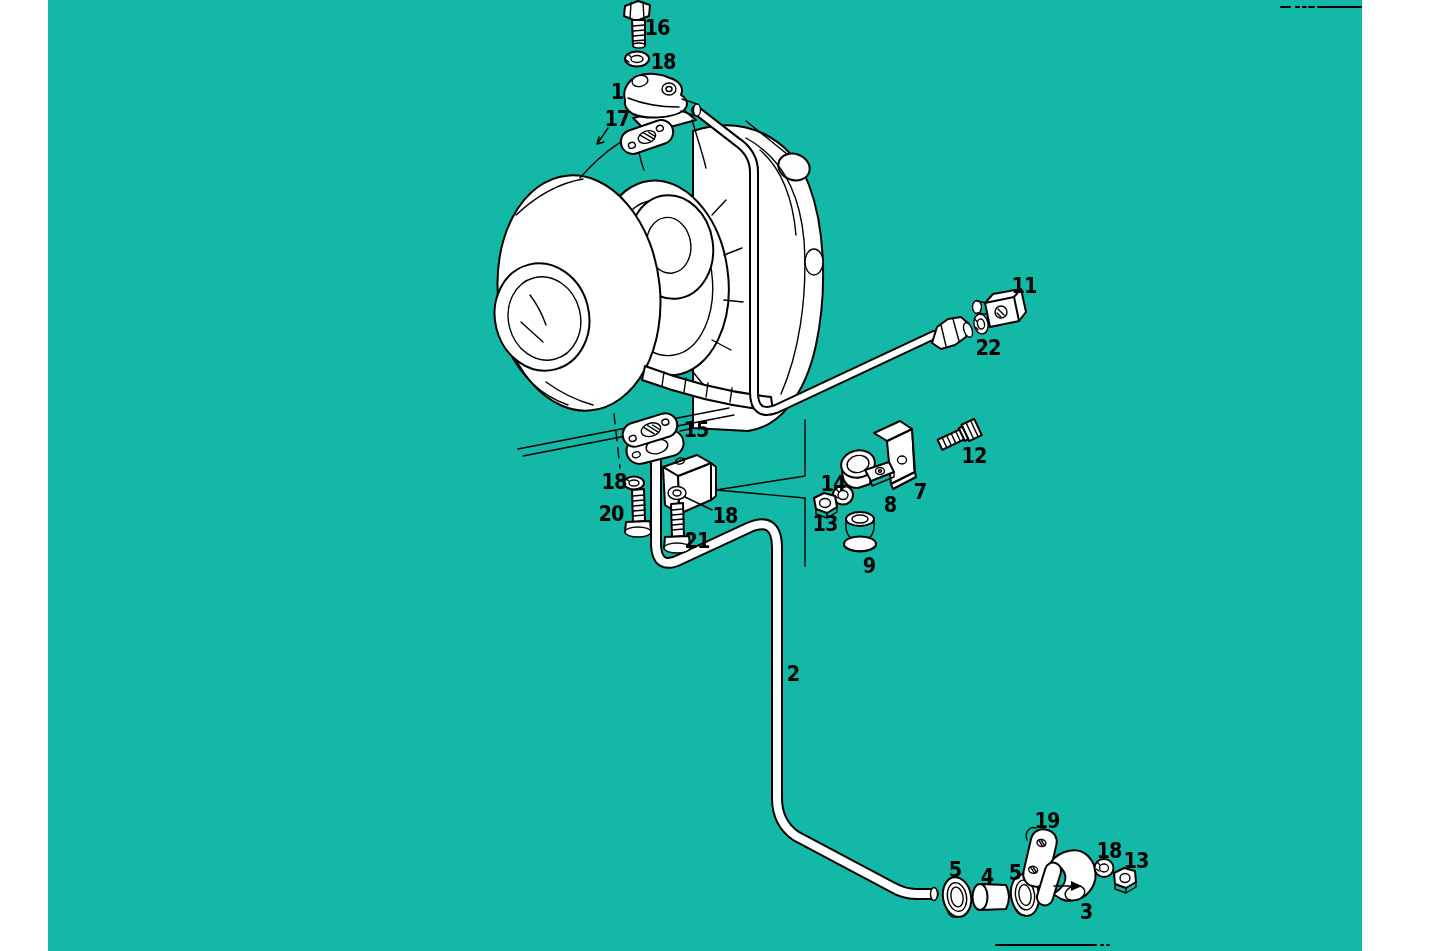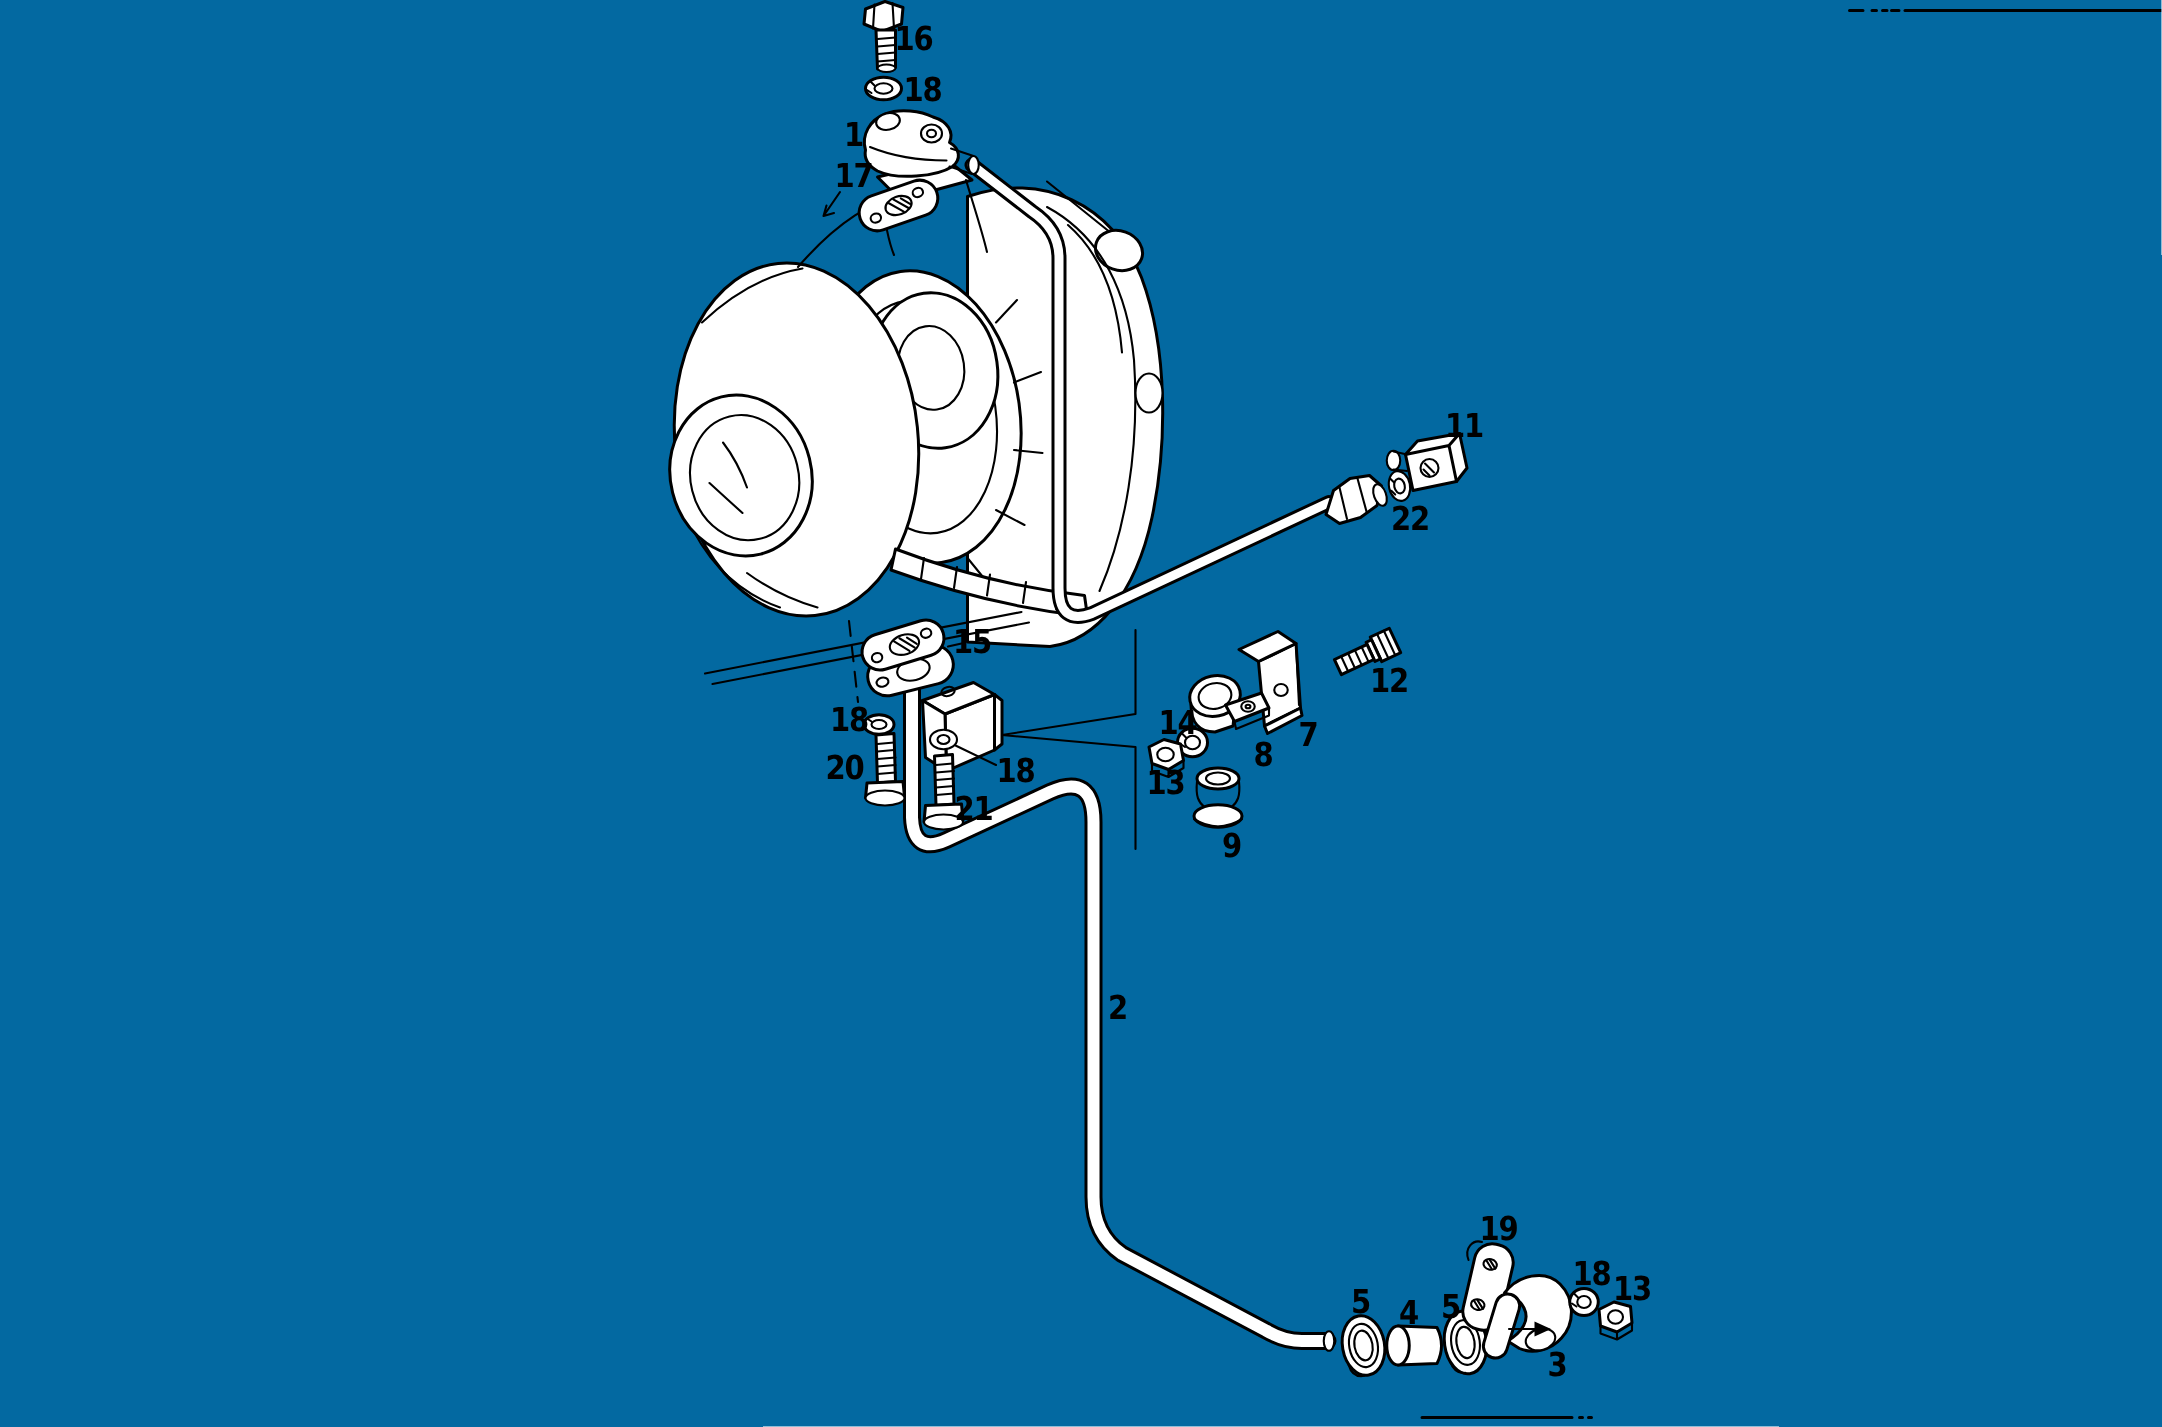--- a/index.html
+++ b/index.html
@@ -1,17 +1,17 @@
 <!DOCTYPE html>
 <html><head>
 <meta charset="utf-8">
 <style>
   html,body{margin:0;padding:0;background:#fff;}
-  #canvas{position:relative;width:1441px;height:951px;background:#0369a1;overflow:hidden;
-          font-family:"DejaVu Sans", sans-serif;}
+  #canvas{position:relative;width:1314px;height:951px;background:#14b8a6;overflow:hidden;
+          font-family:"DejaVu Sans", sans-serif;margin-left:48px;}
   #drawing{position:absolute;left:0;top:0;}
   #callout-layer{position:absolute;left:0;top:0;width:100%;height:100%;pointer-events:none;}
   .callout{position:absolute;transform:translate(-50%,-50%) scaleX(.88);
            font-weight:700;font-size:22px;letter-spacing:-1px;color:#000;white-space:nowrap;}
   svg *{vector-effect:none;}
   .ln{stroke:#000;fill:none;stroke-width:2;stroke-linecap:round;stroke-linejoin:round;}
   .thin{stroke:#000;fill:none;stroke-width:1.4;stroke-linecap:round;stroke-linejoin:round;}
   .wfill{stroke:#000;fill:#fff;stroke-width:2;stroke-linejoin:round;}
   .wfill-thin{stroke:#000;fill:#fff;stroke-width:1.4;stroke-linejoin:round;}
   .pipe-out{stroke:#000;fill:none;stroke-width:10;stroke-linecap:round;stroke-linejoin:round;}

